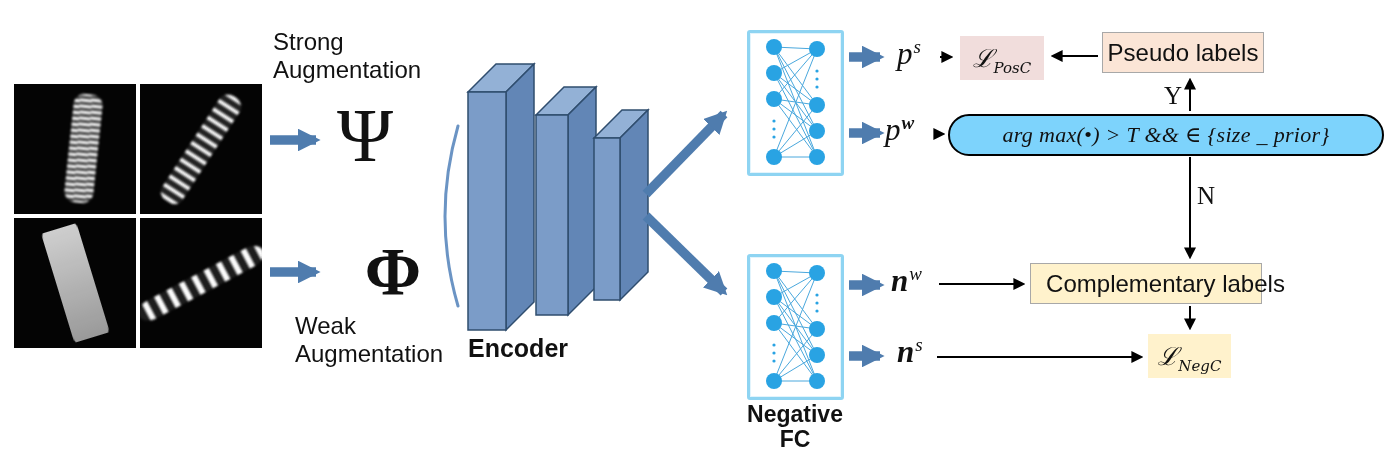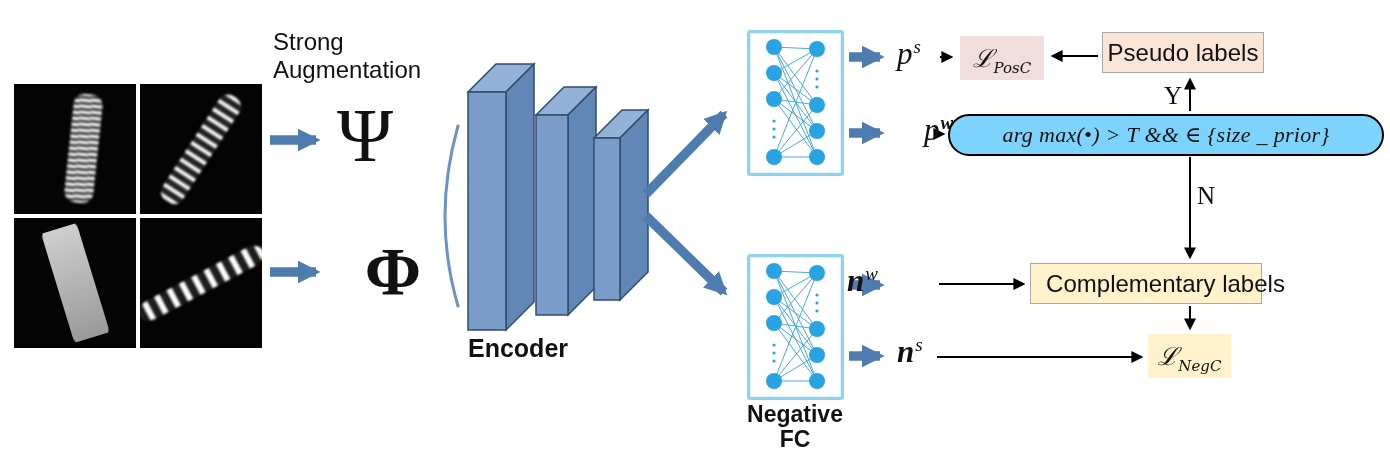--- a/index.html
+++ b/index.html
@@ -44,22 +44,22 @@
   .fc-neg { left:747px; top:254px; }
   .fc-label { position:absolute; font-weight:700; font-size:23px; text-align:center; line-height:1.1; }
   .pos-label { left:722px; top:180px; width:146px; }
   .neg-label { left:740px; top:402px; width:110px; }
 
   
   .math { position:absolute; font-family:"Liberation Serif","DejaVu Serif",serif;
           font-style:italic; font-size:31px; }
   .math sup { font-size:19px; vertical-align:super; margin-left:1px; }
   .out-ps { left:897px; top:36px; }
-  .out-pw { left:924px; top:112px; }
-  .out-nw { left:847px; top:263px;text-align:right; }
+  .out-pw { left:885px; top:112px; }
+  .out-nw { left:891px; top:263px;text-align:right; }
   .out-ns { left:897px; top:334px; }
   .out-nw .base, .out-ns .base { font-weight:700; }
   .out-pw sup { font-weight:700; }
 
   
   .box { position:absolute; display:flex; align-items:center; justify-content:center;
          font-size:24px; white-space:nowrap; }
   .pseudo-box { left:1102px; top:32px;  width:162px; height:41px; background:#fbe5d6; border:1px solid #a8a8a8; }
   .comp-box   { left:1030px; top:263px; width:232px; height:41px; background:#fff2cc; border:1px solid #a8a8a8;padding-left:39px; }
   .loss-pos   { left:960px;  top:36px;  width:84px;  height:44px; background:#f1dddc; }
@@ -144,20 +144,21 @@
         <div class="ship s3"></div>
       </div>
     <div class="tile">
         <div class="ship s4"></div>
       </div>
   </div>
 
   <div class="lbl strong-label">Strong Augmentation</div>
   <div class="sym psi">Ψ</div>
   <div class="sym phi">Φ</div>
+  <div class="lbl weak-label">Weak Augmentation</div>
 
   <div class="lbl encoder-label">Encoder</div>
 
   <div class="fc fc-pos">
     <svg width="91" height="140" viewBox="0 0 91 140">
       <g stroke="#4aa8dd" stroke-width="1">
         <line x1="24" y1="14" x2="67" y2="16"></line>
           <line x1="24" y1="14" x2="67" y2="72"></line>
           <line x1="24" y1="14" x2="67" y2="98"></line>
           <line x1="24" y1="14" x2="67" y2="124"></line>

